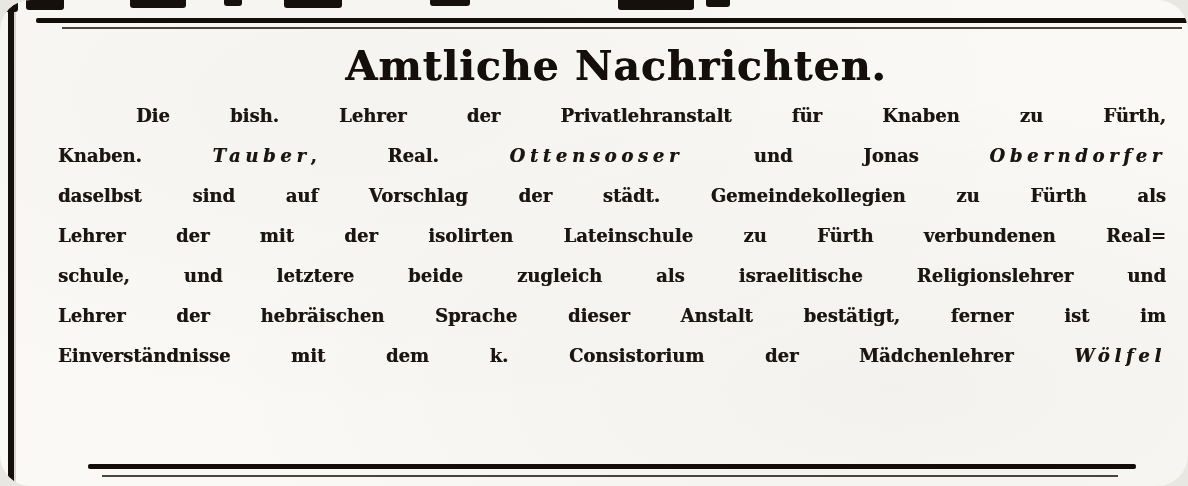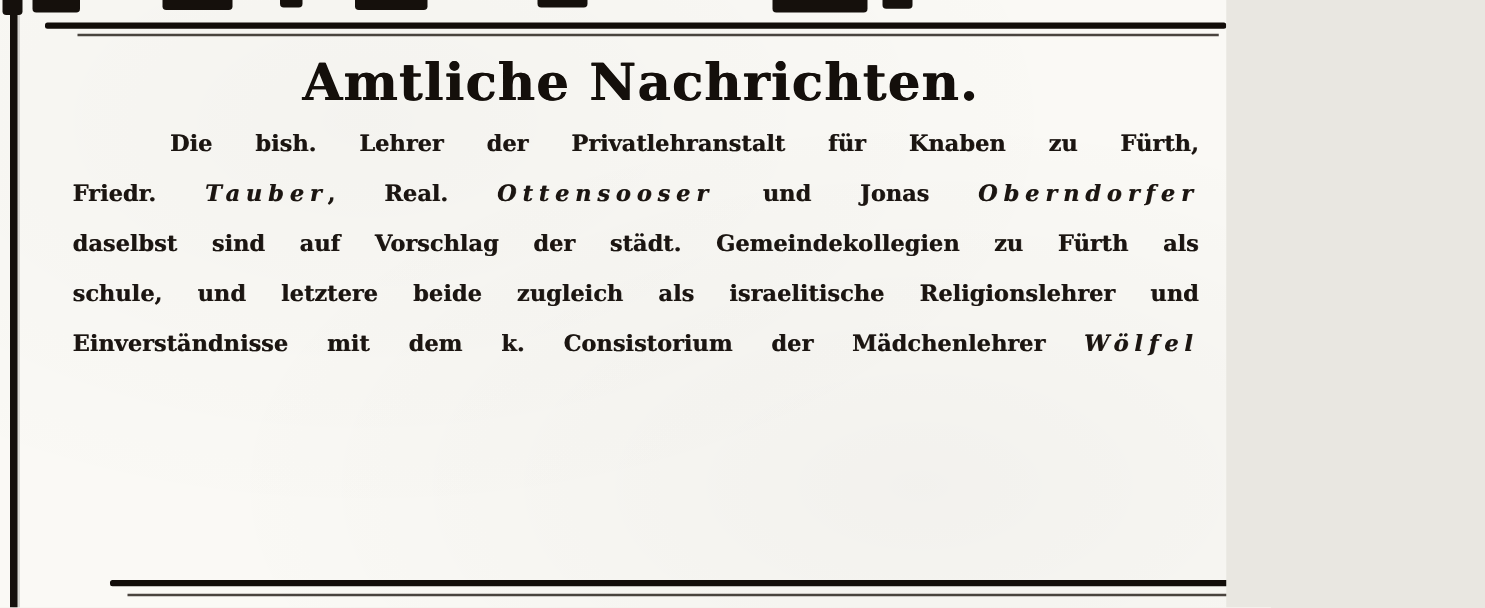--- a/index.html
+++ b/index.html
@@ -4,27 +4,28 @@
 <style>
   html, body { margin: 0; padding: 0; }
   body {
     width: 1188px; height: 486px;
     background: #e9e7e1;
     font-family: "DejaVu Serif", serif;
     overflow: hidden;
   }
   .scan {
     position: relative;
-    width: 981px; height: 486px;
+    width: 1188px; height: 486px;
     background:
       radial-gradient(ellipse at 30% 20%, rgba(0,0,0,0.025), rgba(0,0,0,0) 60%),
       radial-gradient(ellipse at 75% 80%, rgba(0,0,0,0.03), rgba(0,0,0,0) 55%),
       #faf9f5;
     color: #1b1511;
     overflow: hidden;
+    border-radius: 31px;
   }
   
   .col-rule {
     position: absolute; left: 8px; top: 0; bottom: 0; width: 6px;
     background: #15100c;
     box-shadow: 2px 0 0 rgba(20,15,10,0.15);
   }
   
   .frag { position: absolute; top: 0; background: #15100c; border-radius: 0 0 3px 3px; }
   
@@ -69,22 +70,24 @@
   <div class="frag" style="left:618px; width:76px; height:10px;"></div>
   <div class="frag" style="left:706px; width:24px; height:7px;"></div>
 
   <div class="rule-thick" style="top:18px; left:36px; right:0; height:5px;"></div>
   <div class="rule-thin" style="top:27px; left:62px; right:6px; height:2px;"></div>
 
   <div class="heading">Amtliche Nachrichten.</div>
 
   <div class="paragraph">
       <div class="line indent"><span>Die bish. Lehrer der Privatlehranstalt für Knaben zu Fürth,</span></div>
-      <div class="line"><span>Friedr. </span><span class="sperr">Tauber</span><span>, Real. </span><span class="sperr">Ottensooser</span><span> und Jonas </span><span class="sperr">Oberndorfer</span></div>
+      <div class="line"><span>Knaben. </span><span class="sperr">Tauber</span><span>, Real. </span><span class="sperr">Ottensooser</span><span> und Jonas </span><span class="sperr">Oberndorfer</span></div>
       <div class="line"><span>daselbst sind auf Vorschlag der städt. Gemeindekollegien zu Fürth als</span></div>
+      <div class="line"><span>Lehrer der mit der isolirten Lateinschule zu Fürth verbundenen Real=</span></div>
       <div class="line"><span>schule, und letztere beide zugleich als israelitische Religionslehrer und</span></div>
+      <div class="line"><span>Lehrer der hebräischen Sprache dieser Anstalt bestätigt, ferner ist im</span></div>
       <div class="line"><span>Einverständnisse mit dem k. Consistorium der Mädchenlehrer </span><span class="sperr">Wölfel</span></div>
     </div>
 
   <div class="rule-thick" style="top:464px; left:88px; width:1048px; height:5px;"></div>
   <div class="rule-thin" style="top:475px; left:102px; width:1016px; height:2px;"></div>
 
 </div>
 
 </body></html>

